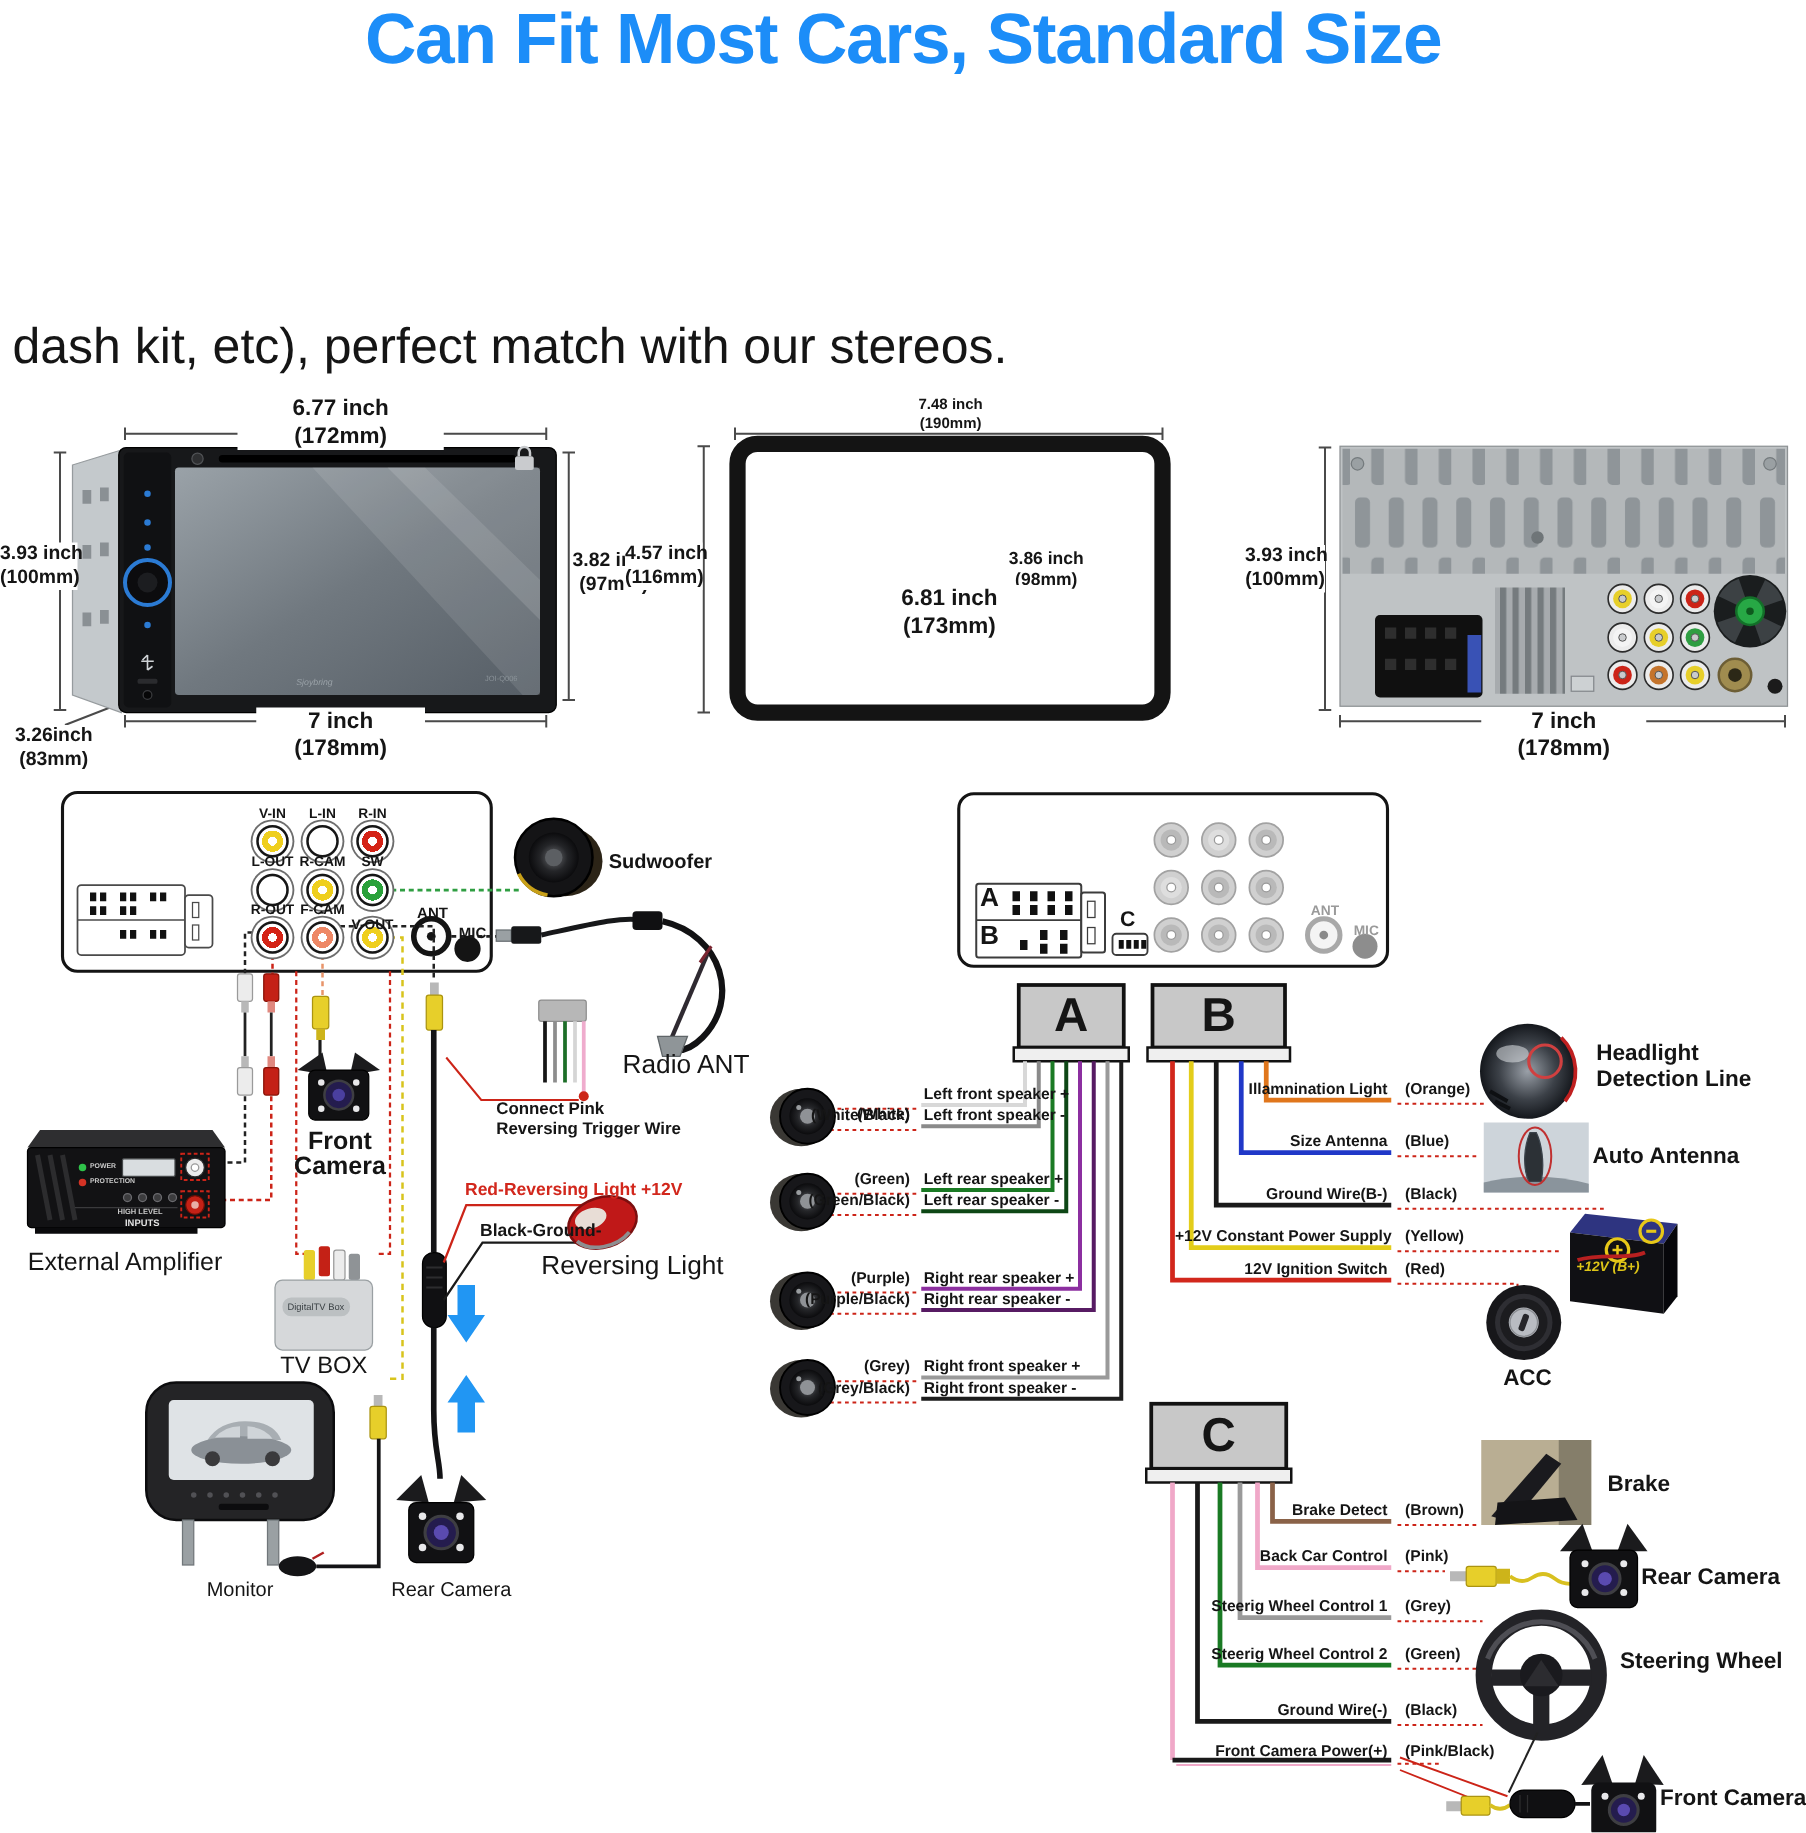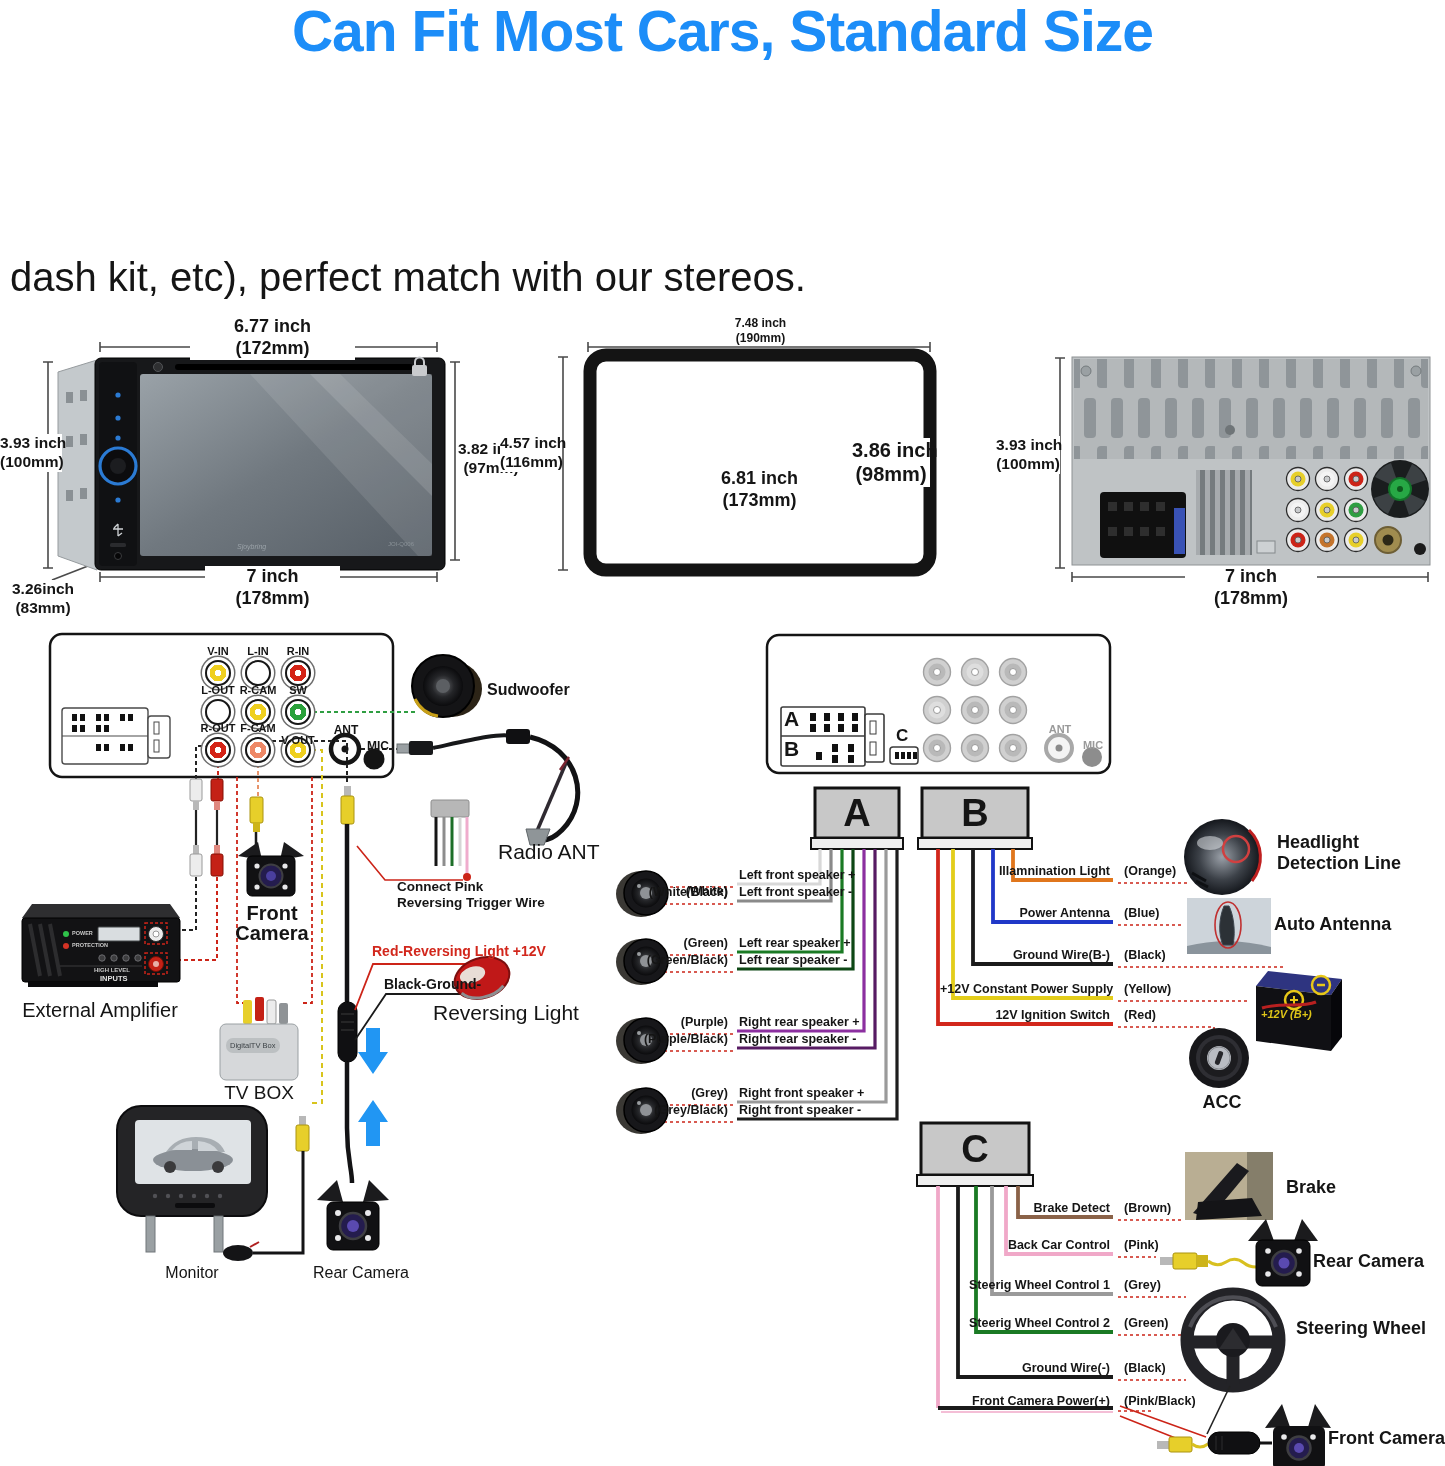--- a/index.html
+++ b/index.html
@@ -619,21 +619,21 @@
 <div class="t" style="left:388px;top:541px;font-size:6px;color:#8a9298;z-index:2">JOI-Q006</div>
 
 <div class="t c dim" style="left:678px;top:316px;width:165px;font-size:12px">
   <div>7.48 inch</div>
       <div>(190mm)</div>
     </div>
 <div class="t c dim" style="left:500px;top:434px;width:62px;font-size:15.5px">
   <div>4.57 inch</div>
       <div>(116mm)</div>
     </div>
-<div class="t c dim" style="left:852px;top:438px;width:78px;font-size:20px">
+<div class="t c dim" style="left:798px;top:438px;width:78px;font-size:14px">
   <div>3.86 inch</div>
       <div>(98mm)</div>
     </div>
 <div class="t c dim" style="left:682px;top:468px;width:155px;font-size:18px">
   <div>6.81 inch</div>
       <div>(173mm)</div>
     </div>
 
 <div class="t c dim" style="left:996px;top:436px;width:64px;font-size:15.5px">
   <div>3.93 inch</div>
@@ -706,21 +706,21 @@
 <div class="t wl" style="left:739px;top:1015px">Right rear speaker +</div>
 <div class="t r wl" style="left:628px;top:1032px;width:100px">(Purple/Black)</div>
 <div class="t wl" style="left:739px;top:1032px">Right rear speaker -</div>
 <div class="t r wl" style="left:628px;top:1086px;width:100px">(Grey)</div>
 <div class="t wl" style="left:739px;top:1086px">Right front speaker +</div>
 <div class="t r wl" style="left:628px;top:1103px;width:100px">(Grey/Black)</div>
 <div class="t wl" style="left:739px;top:1103px">Right front speaker -</div>
 
 <div class="t r wl" style="left:940px;top:864px;width:170px">Illamnination Light</div>
 <div class="t wl" style="left:1124px;top:864px">(Orange)</div>
-<div class="t r wl" style="left:940px;top:906px;width:170px">Power Antenna</div>
+<div class="t r wl" style="left:940px;top:906px;width:170px">Size Antenna</div>
 <div class="t wl" style="left:1124px;top:906px">(Blue)</div>
 <div class="t r wl" style="left:940px;top:948px;width:170px">Ground Wire(B-)</div>
 <div class="t wl" style="left:1124px;top:948px">(Black)</div>
 <div class="t r wl" style="left:940px;top:982px;width:170px">+12V Constant Power Supply</div>
 <div class="t wl" style="left:1124px;top:982px">(Yellow)</div>
 <div class="t r wl" style="left:940px;top:1008px;width:170px">12V Ignition Switch</div>
 <div class="t wl" style="left:1124px;top:1008px">(Red)</div>
 
 <div class="t r wl" style="left:930px;top:1201px;width:180px">Brake Detect</div>
 <div class="t wl" style="left:1124px;top:1201px">(Brown)</div>

